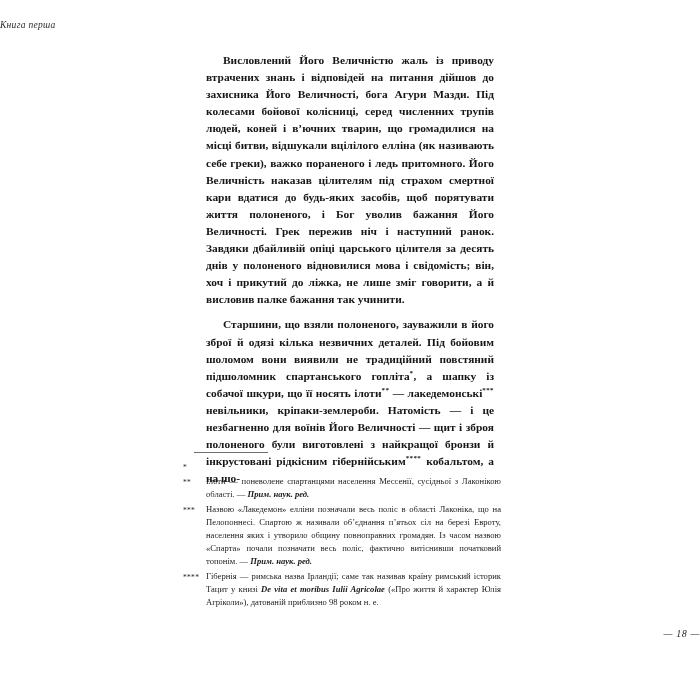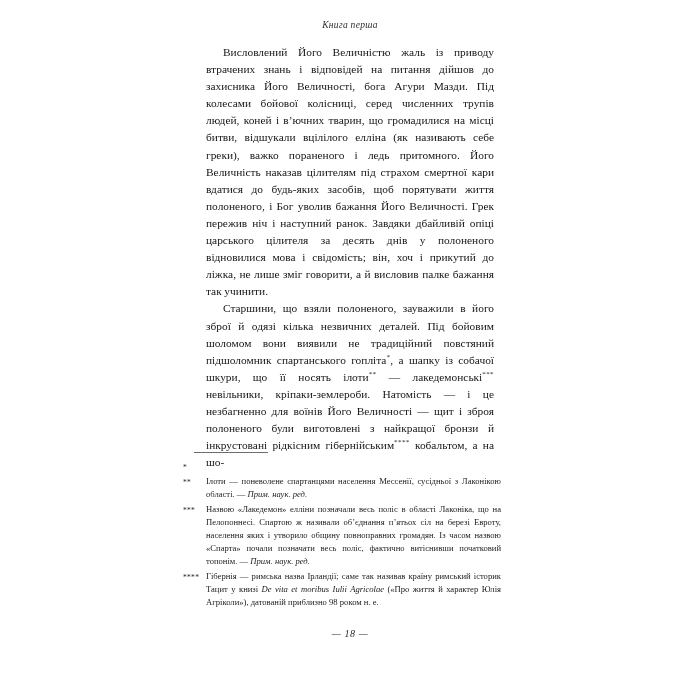--- a/index.html
+++ b/index.html
@@ -21,21 +21,20 @@
     height: 700px;
     box-sizing: border-box;
   }
 
   
   .running-header {
     position: absolute;
     top: 20px;
     left: 0;
     width: 700px;
-    text-align: center;
     font-style: italic;
     font-size: 9.5px;
     letter-spacing: 0.3px;
     color: #2b2b2b;
   }
 
   
   .textblock {
     position: absolute;
     top: 44px;
@@ -53,20 +52,22 @@
     hyphens: manual;
     word-spacing: -0.2px;
   }
   .para + .para {
     margin-top: 0;
   }
   .para.indent {
     text-indent: 17px;
   }
   .para.gap {
+    margin-top: 8px;
+    font-weight: bold;
   }
 
   sup.fnmark {
     font-size: 7px;
     vertical-align: super;
     line-height: 0;
     letter-spacing: 0.4px;
   }
 
   
@@ -100,29 +101,30 @@
   .fn-body {
     flex: 1 1 auto;
     font-size: 8.6px;
     line-height: 13.2px;
     text-align: justify;
     color: #1a1a1a;
     hyphens: manual;
   }
   .fn-body i {
     font-style: italic;
+    font-weight: bold;
   }
 
   
   .folio {
     position: absolute;
     top: 628px;
     left: 0;
     width: 700px;
-    text-align: center;
+    text-align: right;
     font-style: italic;
     font-size: 10px;
     color: #2b2b2b;
     letter-spacing: 0.6px;
   }
 </style>
 </head>
 <body>
 
 <div class="page">

